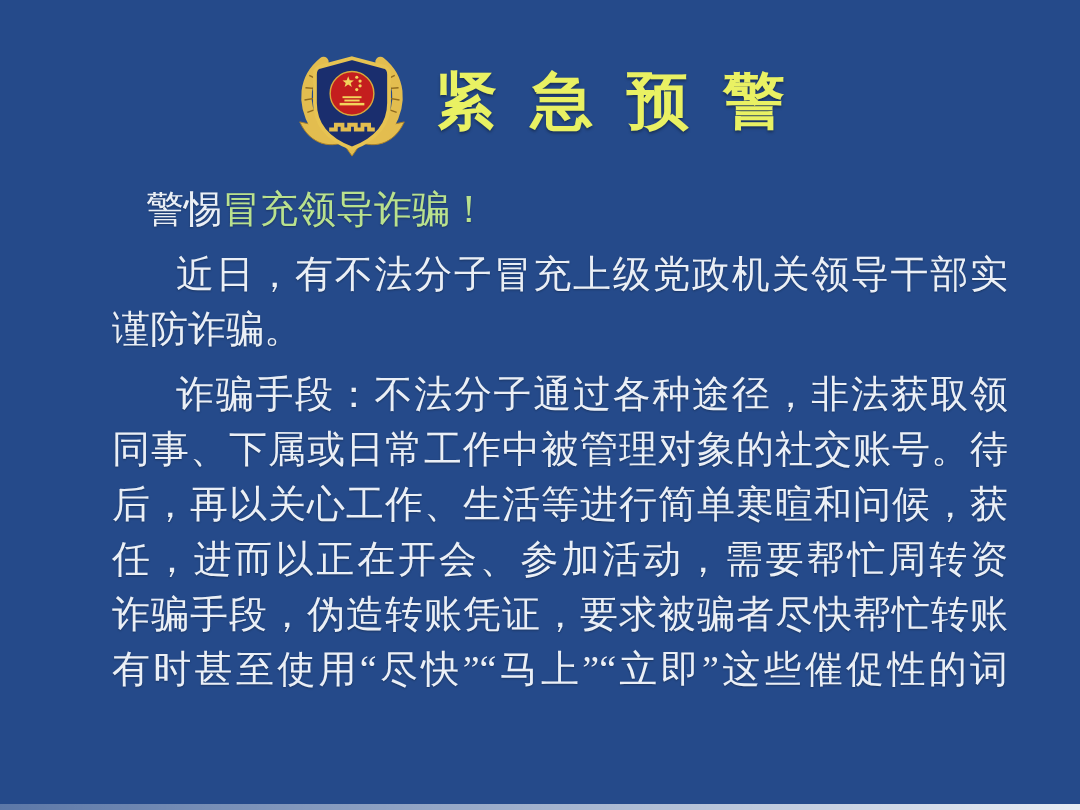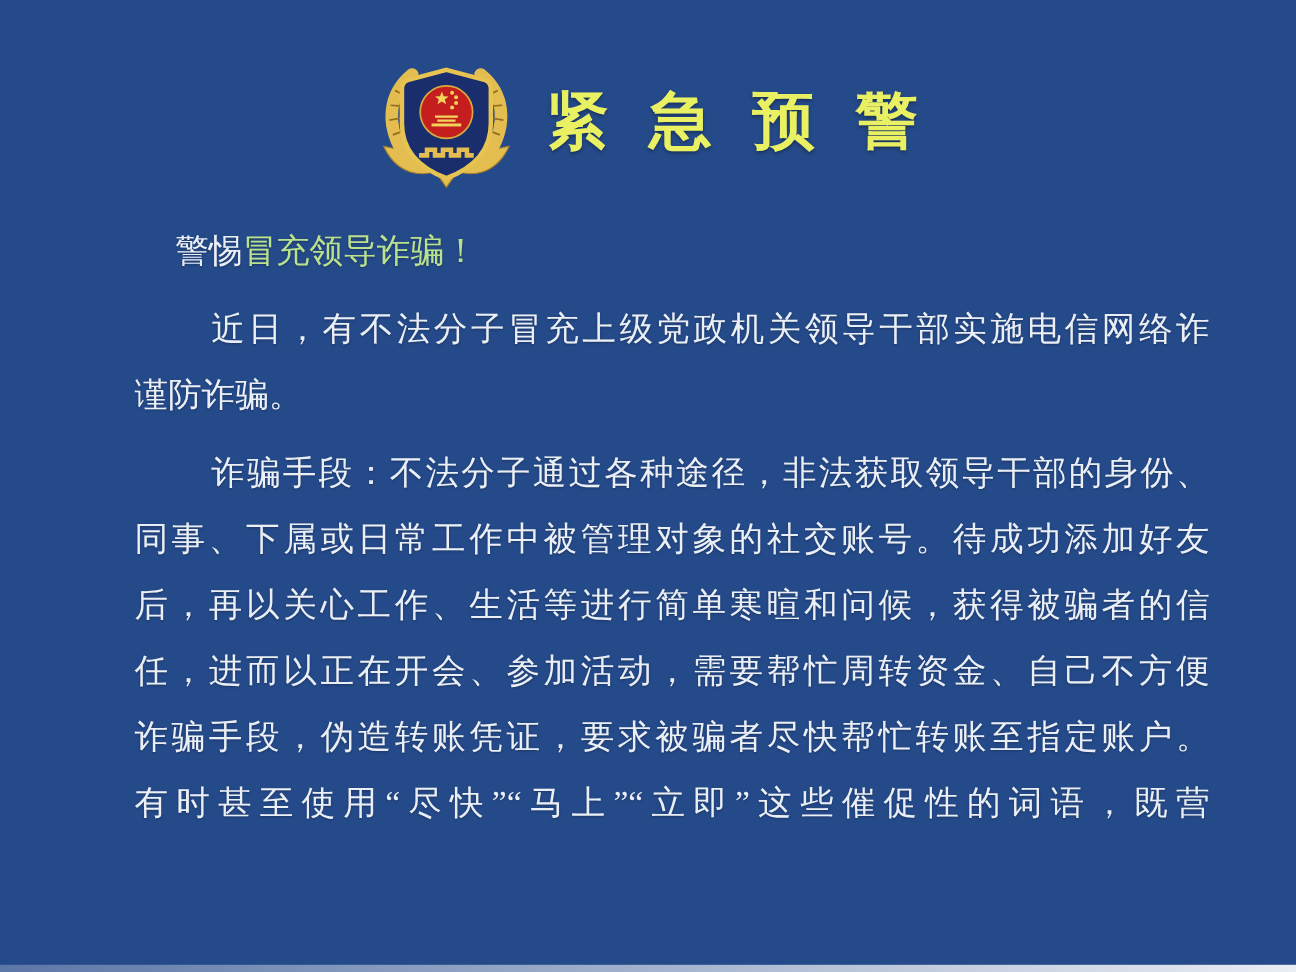--- a/index.html
+++ b/index.html
@@ -21,34 +21,34 @@
   .header {
     display: flex;
     align-items: center;
     justify-content: center;
     gap: 26px;
     padding-top: 42px;
     height: 118px;
   }
   .badge { width: 114px; height: 114px; flex: 0 0 auto; }
   .title {
-    font-size: 52px;
+    font-size: 62px;
     font-weight: bold;
     letter-spacing: 34px;
     margin-right: -34px; 
     color: #e9f163;
     text-shadow: 0 2px 3px rgba(0,0,0,.35);
     white-space: nowrap;
     text-align: center;
   }
   
   .content {
     margin: 0 72px 0 80px;
     color: #eaeff6;
-    font-size: 28px;
+    font-size: 38px;
     text-shadow: 0 1px 2px rgba(0,0,0,.30);
   }
   .headline {
     margin-top: 22px;
     line-height: 55px;
     text-indent: 66px;
     white-space: nowrap;
   }
   .headline .hl { color: #b9e18e; }
   .para { margin-top: 10px; margin-left: 32px; }

